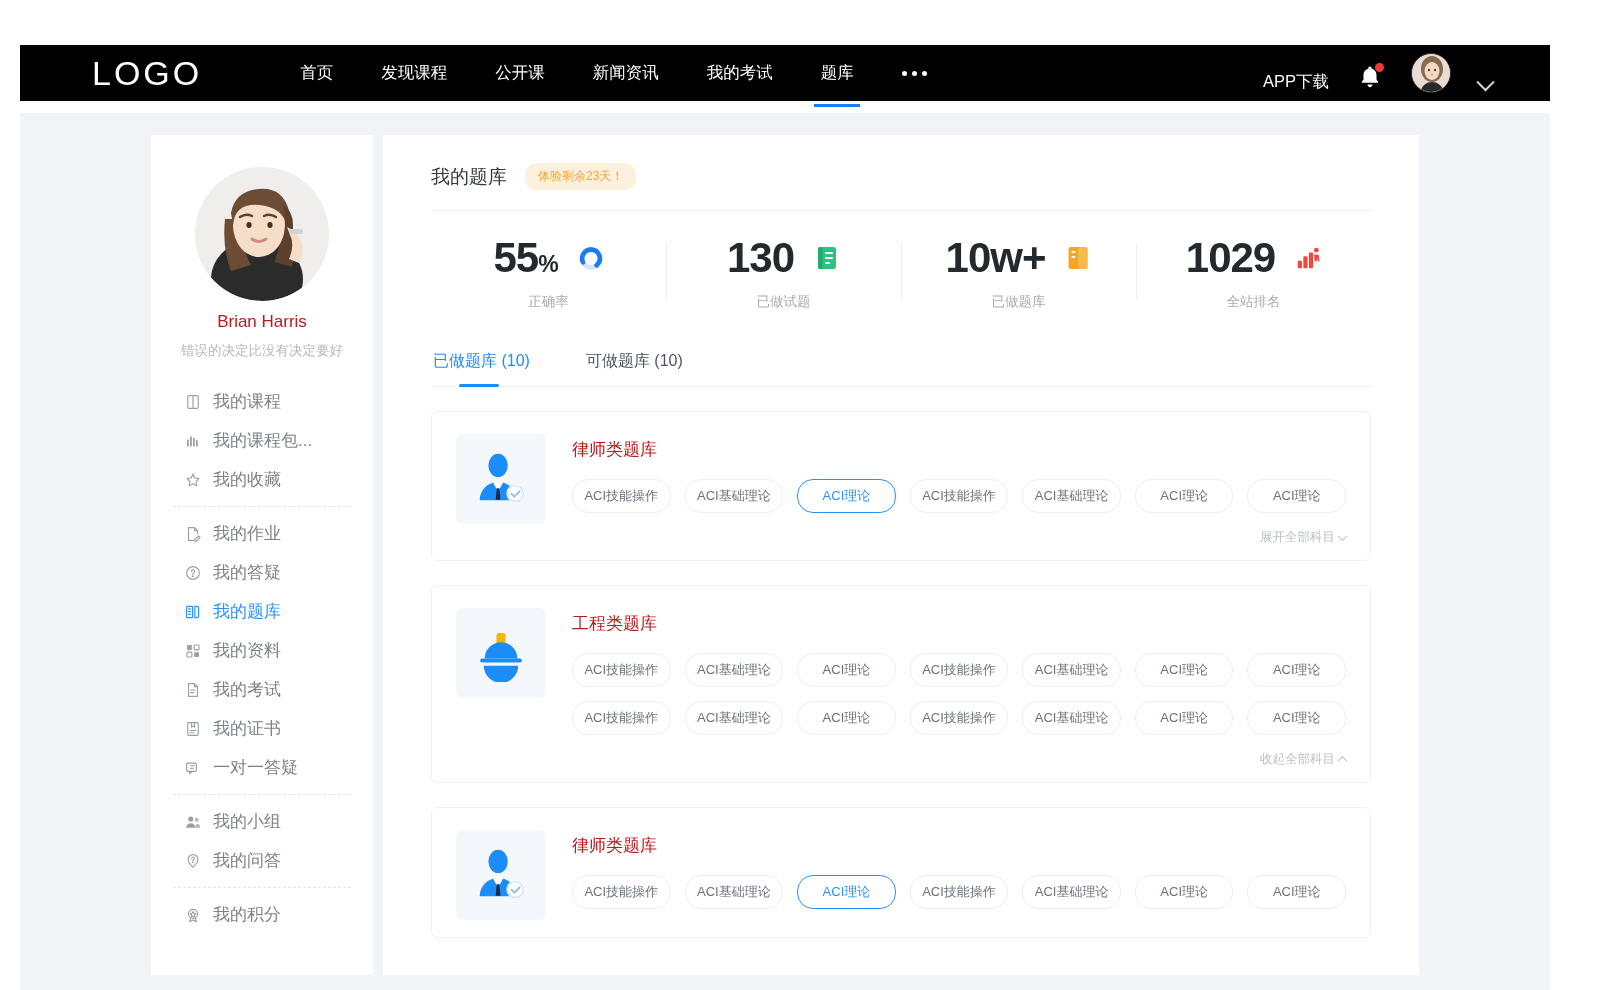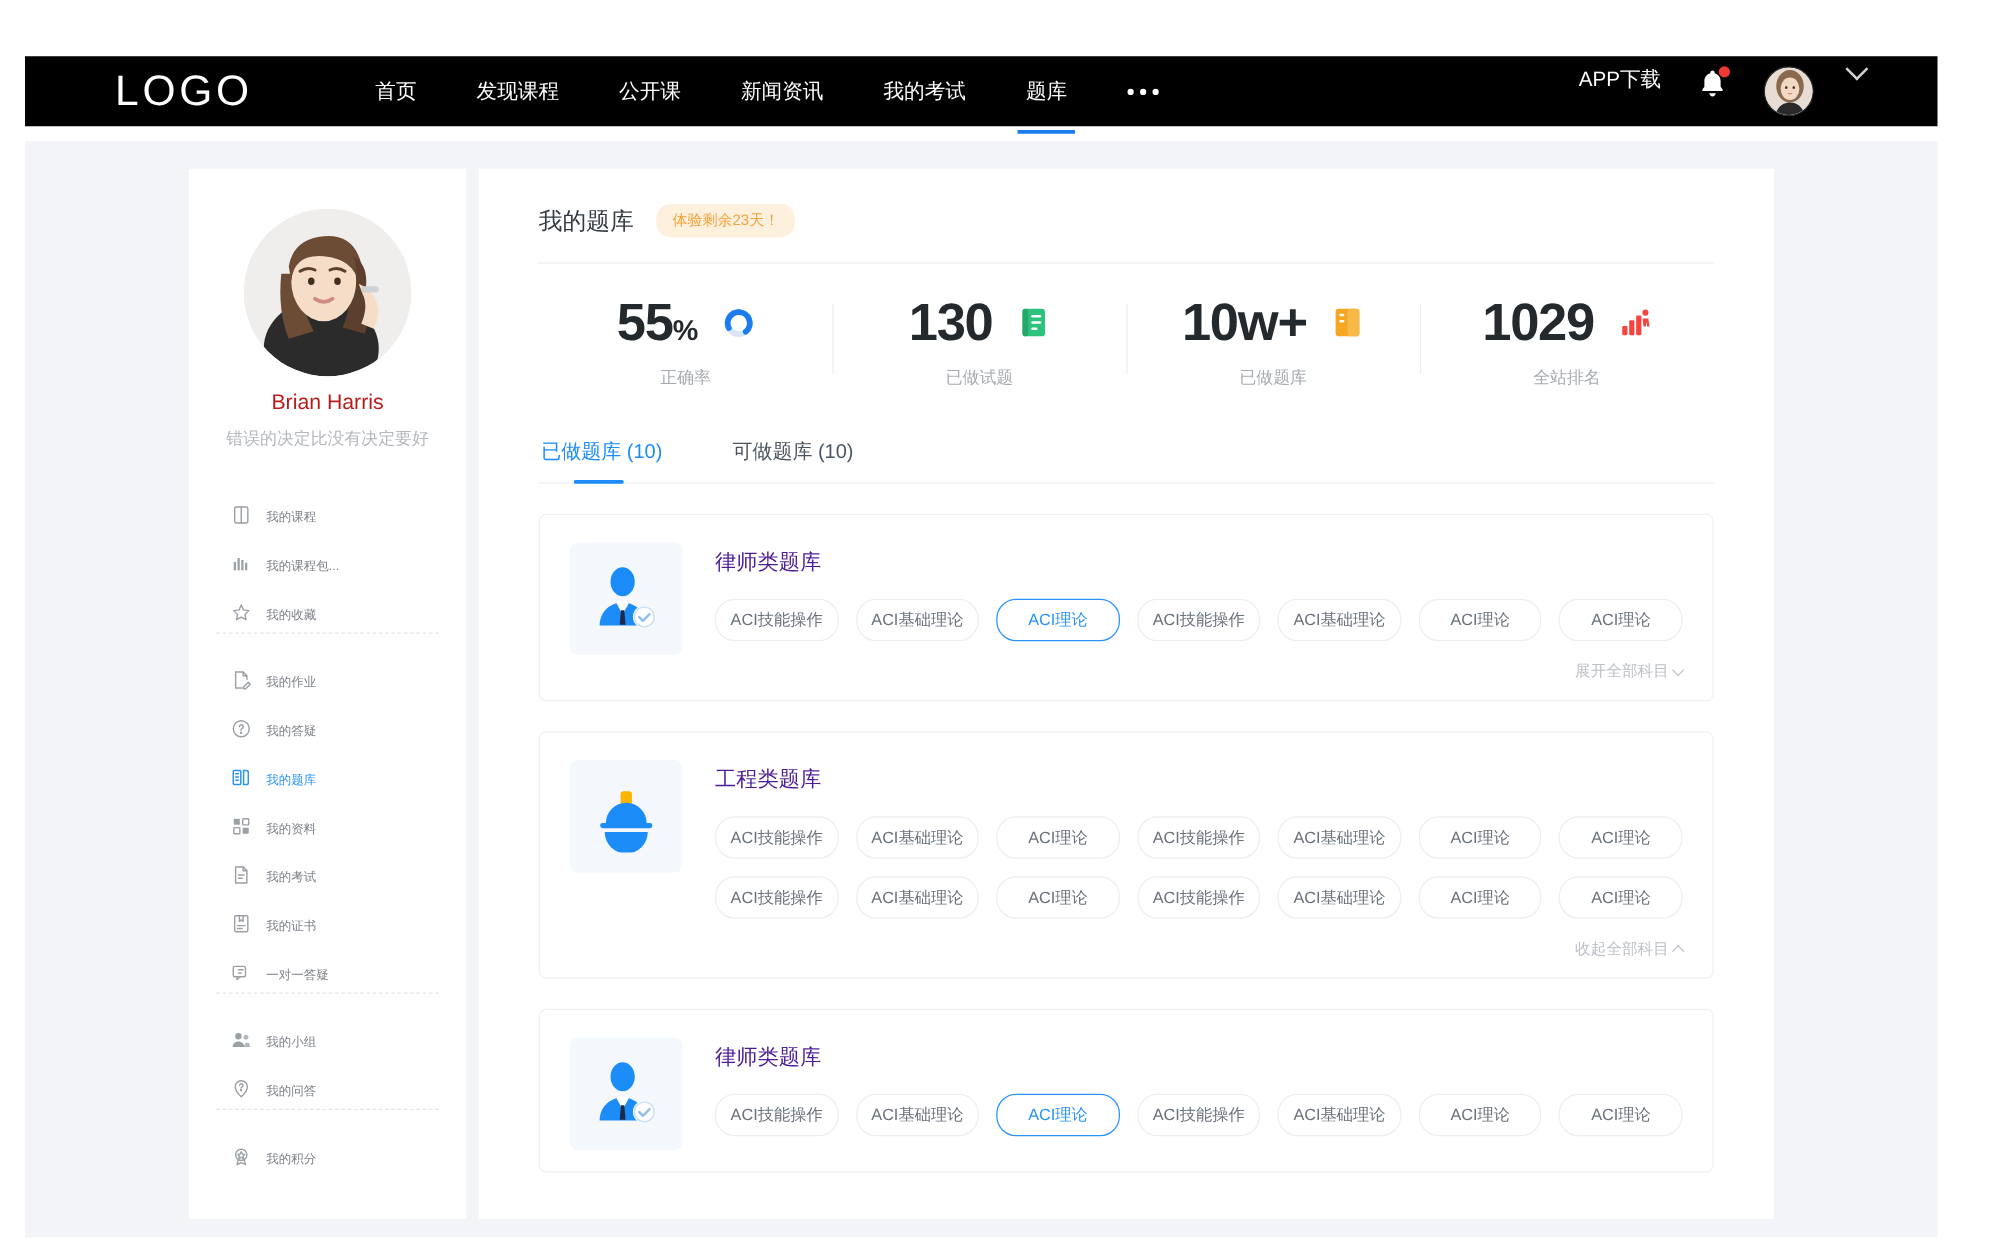--- a/index.html
+++ b/index.html
@@ -67,21 +67,21 @@
     height: 68px;
     cursor: pointer;
   }
   .nav-dots i {
     width: 5px; height: 5px; border-radius: 50%;
     background: #ffffff; display: block;
   }
   .nav-right {
     margin-left: auto;
     display: flex;
-    align-items: flex-start;
+    align-items: flex-end;
     margin-right: 58px;
     gap: 28px;
   }
   .app-dl { color: #ffffff; font-size: 16.5px; cursor: pointer; white-space: nowrap; }
   .bell-wrap { position: relative; width: 26px; height: 30px; cursor: pointer; }
   .bell-dot {
     position: absolute; right: -1px; top: 0px;
     width: 9px; height: 9px; border-radius: 50%;
     background: #ef3b36;
   }
@@ -137,26 +137,26 @@
   }
 
   .menu { margin-top: 22px; }
   .menu-sep {
     height: 0; margin: 7px 22px;
     border-top: 1px dashed #e2e5e9;
   }
   .menu-item {
     position: relative;
     display: flex;
-    align-items: flex-end;
+    align-items: center;
     height: 39px;
     padding-left: 62px;
     cursor: pointer;
     color: #7d8188;
-    font-size: 10px;
+    font-size: 17px;
   }
   .menu-item .mi-icon {
     position: absolute;
     left: 33px;
     width: 18px; height: 18px;
     display: flex; align-items: center; justify-content: center;
     color: #9aa0a6;
   }
   .menu-item.active { color: #2b93f7; }
   .menu-item.active .mi-icon { color: #2b93f7; }
@@ -277,21 +277,21 @@
     border-radius: 6px;
     background: #f4f8fd;
     flex: 0 0 90px;
     display: flex;
     align-items: center;
     justify-content: center;
   }
   .card-body { flex: 1; min-width: 0; padding-top: 4px; }
   .card-title {
     font-size: 17px;
-    color: #4c1d95;
+    color: #b91c1c;
     margin-bottom: 18px;
   }
   .tag-row {
     display: flex;
     gap: 14px;
     margin-bottom: 14px;
   }
   .tag {
     border: 1px solid #eceef1;
     border-radius: 16px;

